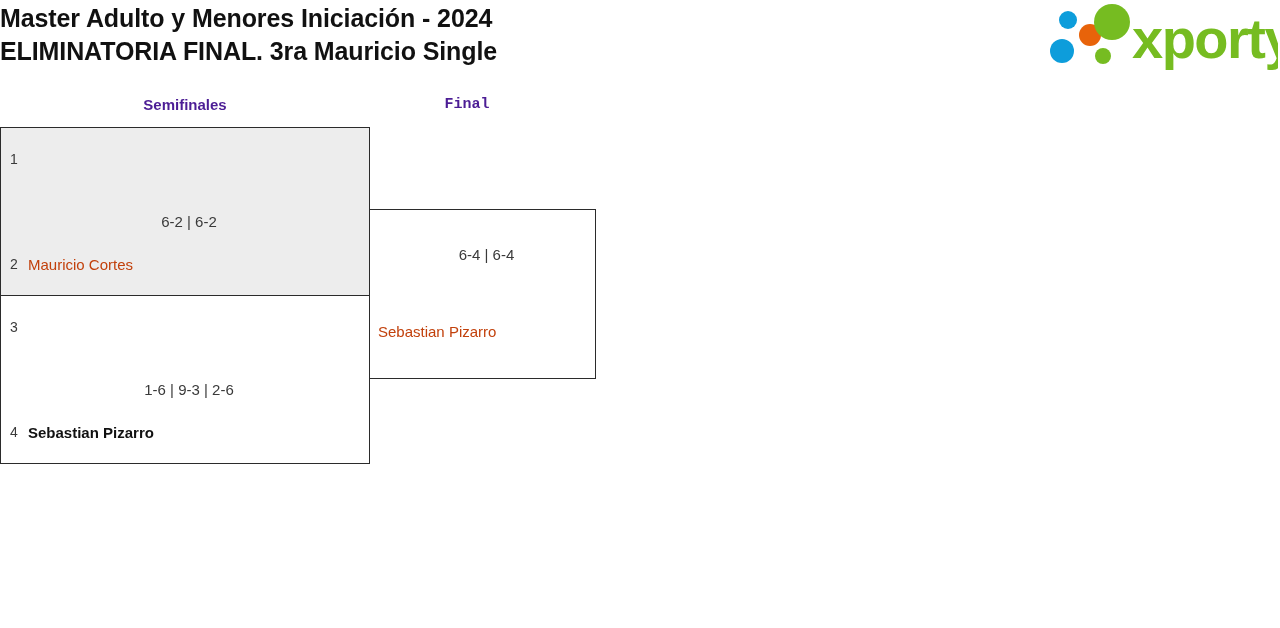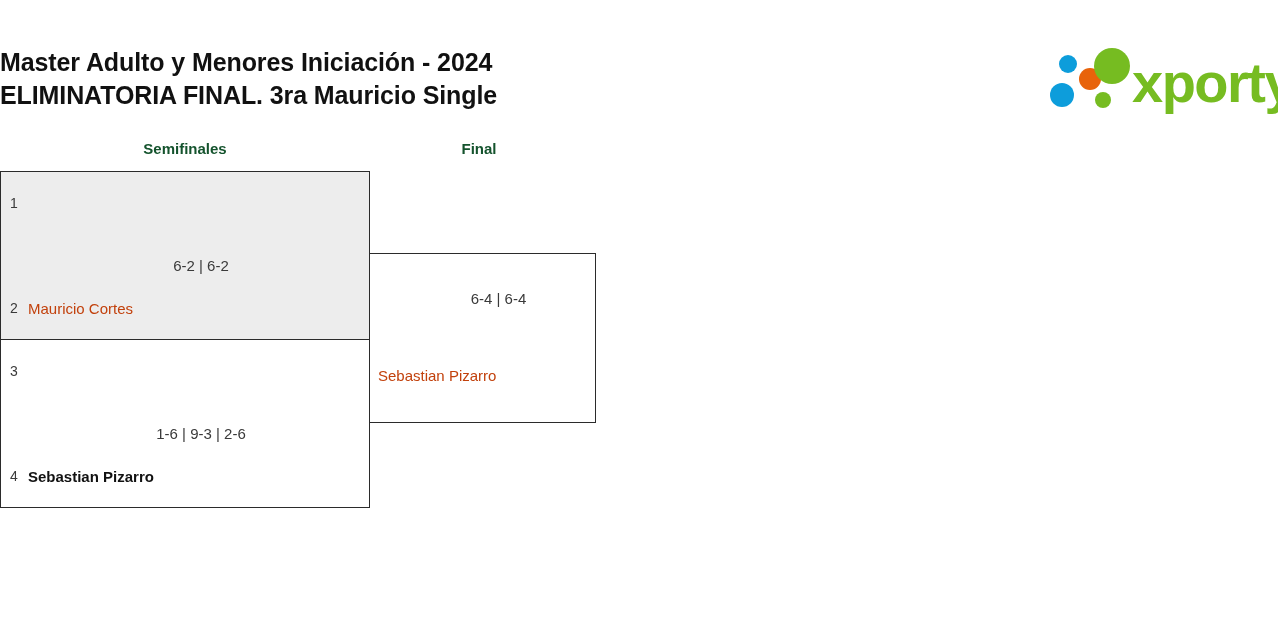--- a/index.html
+++ b/index.html
@@ -10,21 +10,20 @@
     background: #ffffff;
     font-family: "Liberation Sans", sans-serif;
     color: #222222;
     overflow: hidden;
   }
 
   #page {
     position: relative;
     width: 1280px;
     height: 508px;
-    margin-top: 44px;
   }
 
   
   .tournament-title {
     position: absolute;
     left: 0px;
     top: 2px;
     width: 900px;
     font-size: 25px;
     line-height: 33px;
@@ -43,25 +42,25 @@
     height: 70px;
   }
   .logo svg { display: block; }
 
   
   .round-header {
     position: absolute;
     top: 96px;
     font-size: 15px;
     font-weight: 700;
-    color: #14532d;
+    color: #4c1d95;
     text-align: center;
   }
   .round-header.semis { left: 0px;   width: 370px; }
-  .round-header.final { left: 366px; width: 226px; }
+  .round-header.final { left: 354px; width: 226px; font-family: Liberation Mono, monospace; }
 
   
   .bracket { position: absolute; left: 0; top: 0; }
 
   .match {
     position: absolute;
     border: 1px solid #2b2b2b;
     background: #ffffff;
   }
   .match.shaded { background: #ededed; }
@@ -101,21 +100,21 @@
     white-space: nowrap;
   }
   .player.winner {
     font-weight: 700;
     color: #111111;
   }
   .player.no-seed { padding-left: 0px; }
 
   .score {
     position: absolute;
-    left: 16px;
+    left: 4px;
     width: 100%;
     top: 50%;
     transform: translateY(-50%);
     text-align: center;
     font-size: 15px;
     font-weight: 400;
     color: #3a3a3a;
     white-space: nowrap;
   }
   

